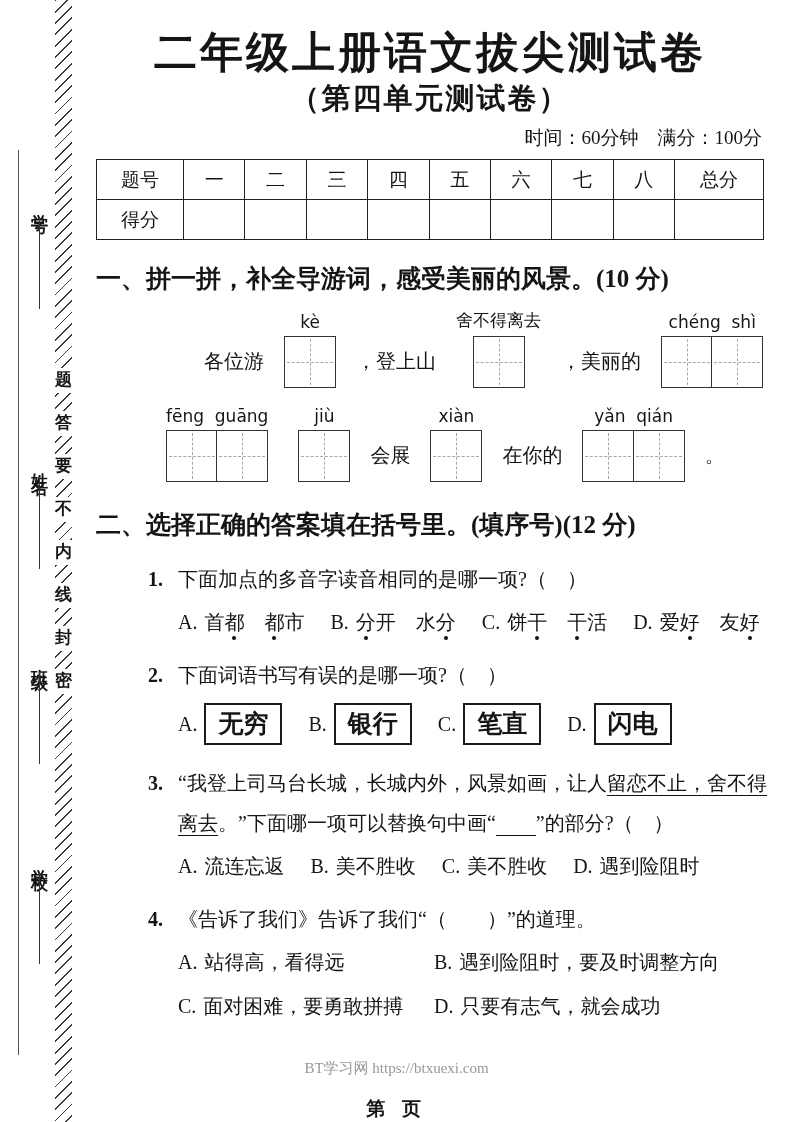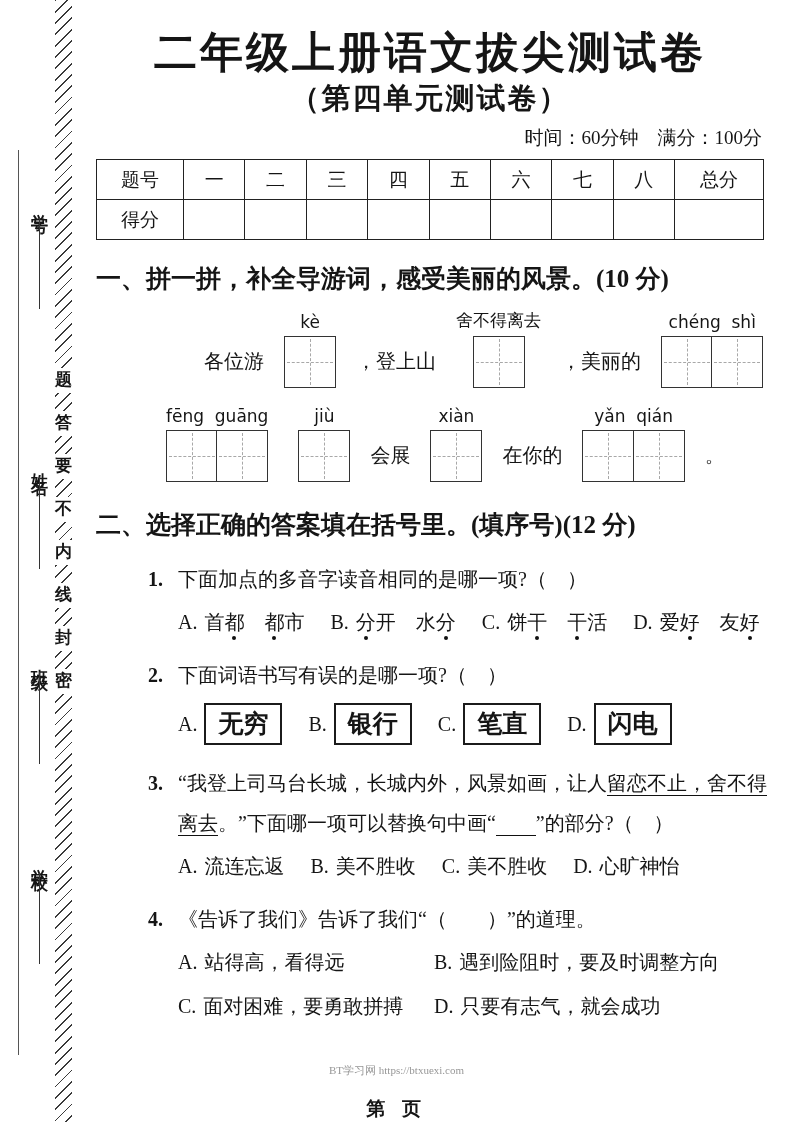--- a/index.html
+++ b/index.html
@@ -54,21 +54,21 @@
   .stem{line-height:2.0;}
   .u{border-bottom:1.6px solid #111;padding-bottom:1px;}
   .opts-row{display:flex;gap:26px;margin-top:8px;line-height:1.5;flex-wrap:nowrap;}
   .opt{white-space:nowrap;display:flex;align-items:center;}
   .optlabel{margin-right:7px;}
   .dotchar{position:relative;display:inline-block;}
   .dotchar.dot::after{content:"";position:absolute;left:50%;transform:translateX(-50%);bottom:-3px;width:4px;height:4px;border-radius:50%;background:#111;}
   .boxed{display:inline-block;border:2px solid #1b1b1b;padding:3px 12px;font-size:25px;font-weight:600;line-height:1.25;}
   .opts-grid{display:grid;grid-template-columns:256px auto;row-gap:14px;margin-top:8px;line-height:1.5;}
 
-  .watermark{position:absolute;left:0;right:0;bottom:44px;text-align:center;color:#979797;font-size:11px;}
+  .watermark{position:absolute;left:0;right:0;bottom:44px;text-align:center;color:#979797;font-size:15px;}
   .page-num{position:absolute;left:0;right:0;bottom:0;text-align:center;font-weight:700;font-size:19px;letter-spacing:6px;margin-top:44px;}
 </style>
 </head>
 <body>
 
 <div class="sheet">
 
   <div class="hatch"></div>
   <div class="edge-line"></div>
 
@@ -266,21 +266,21 @@
           <div class="opt">
             <span class="optlabel">B.</span>
             <span>美不胜收</span>
           </div>
           <div class="opt">
             <span class="optlabel">C.</span>
             <span>美不胜收</span>
           </div>
           <div class="opt">
             <span class="optlabel">D.</span>
-            <span>心旷神怡</span>
+            <span>遇到险阻时</span>
           </div>
         </div>
     </div>
 
     <div class="question">
       <span class="qnum">4.</span>
       <div class="stem">《告诉了我们》告诉了我们“（　　）”的道理。</div>
       <div class="opts-grid">
           <div class="opt">
             <span class="optlabel">A.</span>

